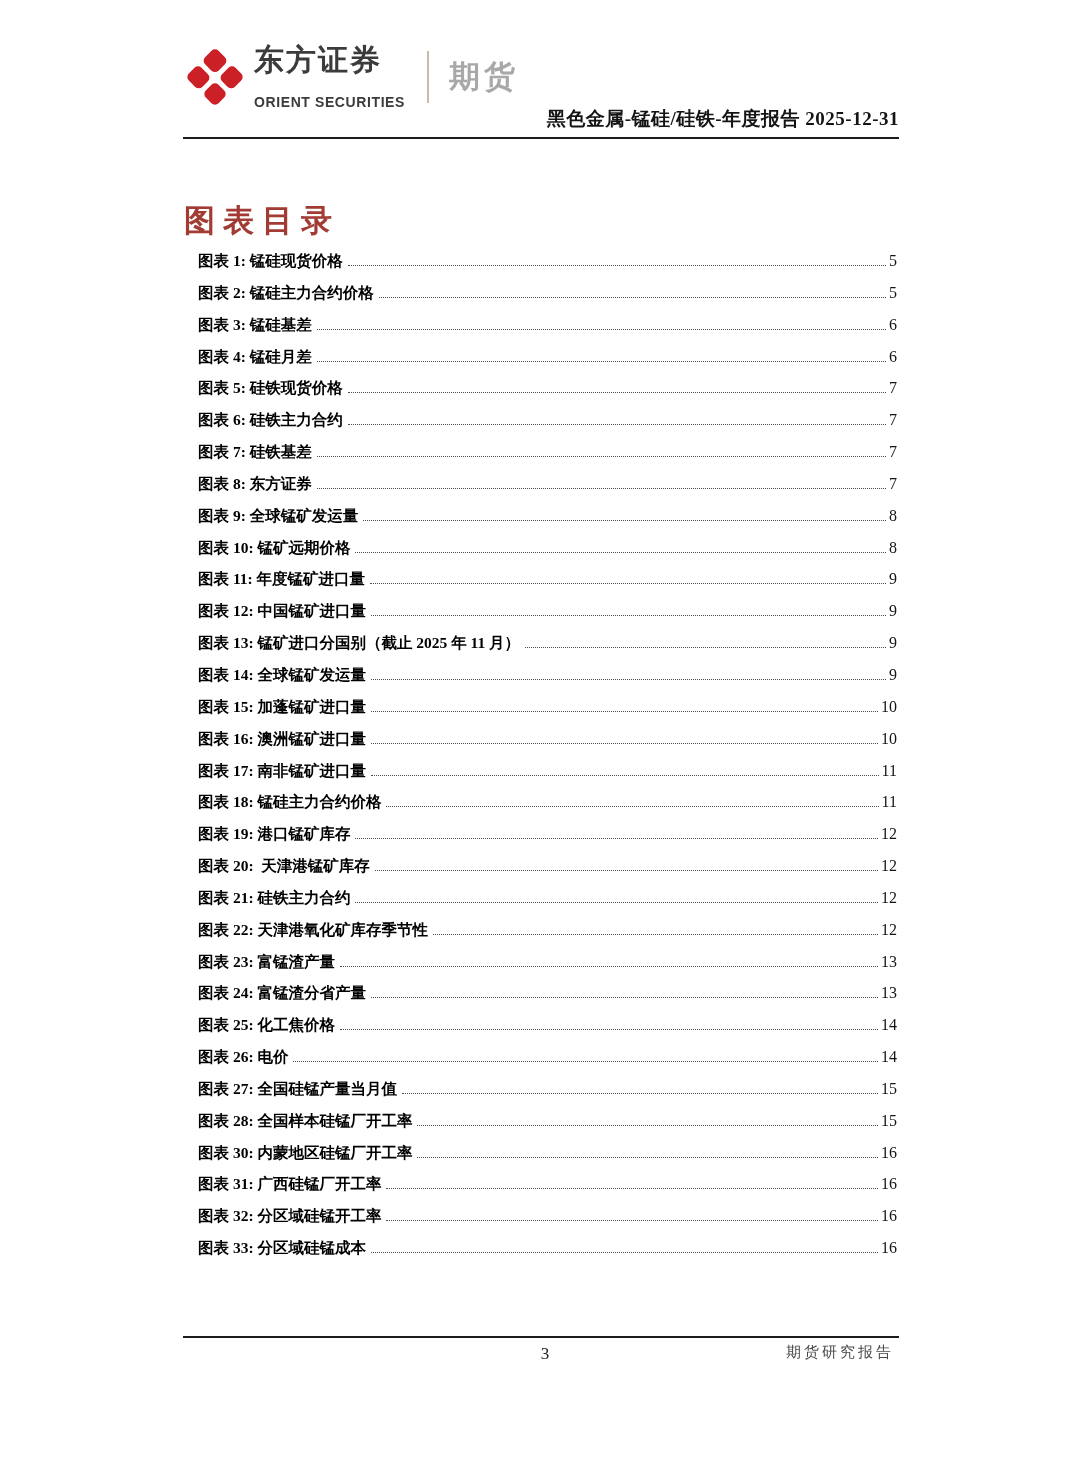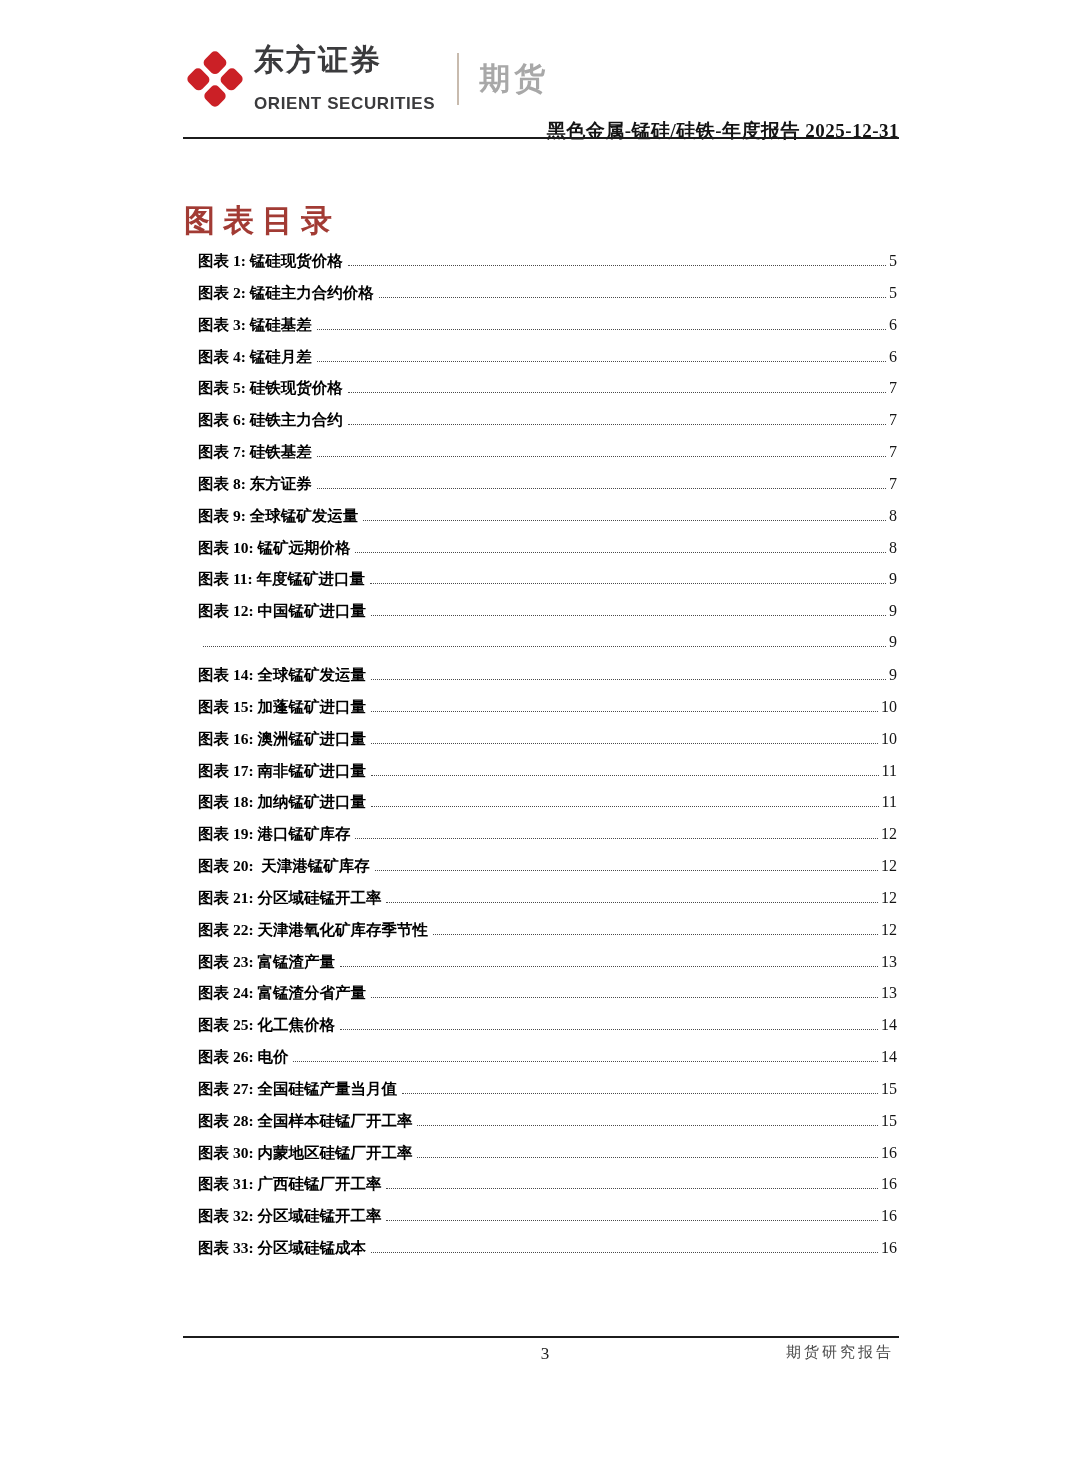--- a/index.html
+++ b/index.html
@@ -42,21 +42,21 @@
   .brand-text { margin-left: 8px; }
   .brand-cn {
     font-size: 30px;
     font-weight: 700;
     color: #3b3b3d;
     letter-spacing: 2px;
     line-height: 1.05;
     font-family: "Liberation Sans", "DejaVu Sans", sans-serif;
   }
   .brand-en {
-    font-size: 17px;
+    font-size: 14px;
     font-weight: 700;
     color: #3b3b3d;
     letter-spacing: 0.6px;
     margin-top: 18px;
     font-family: "Liberation Sans", "DejaVu Sans", sans-serif;
   }
   .brand-divider {
     width: 2px;
     height: 52px;
     background: #c8bbae;
@@ -72,21 +72,20 @@
 
   .doc-title {
     position: absolute;
     top: 106px;
     right: 73px;
     font-size: 19px;
     font-weight: 700;
     color: #141414;
     letter-spacing: 0.5px;
     text-align: center;
-    margin-top: 12px;
   }
   .header-rule {
     position: absolute;
     top: 137px;
     left: 75px;
     right: 73px;
     border-top: 2.5px solid #1c1c1c;
   }
 
   
@@ -253,20 +252,21 @@
     <span class="toc-page">9</span>
   </div>
 
   <div class="toc-row">
     <span class="toc-label">图表 12: 中国锰矿进口量</span>
     <span class="toc-leader"></span>
     <span class="toc-page">9</span>
   </div>
 
   <div class="toc-row">
+    <span class="toc-label">图表 13: 锰矿进口分国别（截止 2025 年 11 月）</span>
     <span class="toc-leader"></span>
     <span class="toc-page">9</span>
   </div>
 
   <div class="toc-row">
     <span class="toc-label">图表 14: 全球锰矿发运量</span>
     <span class="toc-leader"></span>
     <span class="toc-page">9</span>
   </div>
 
@@ -282,39 +282,39 @@
     <span class="toc-page">10</span>
   </div>
 
   <div class="toc-row">
     <span class="toc-label">图表 17: 南非锰矿进口量</span>
     <span class="toc-leader"></span>
     <span class="toc-page">11</span>
   </div>
 
   <div class="toc-row">
-    <span class="toc-label">图表 18: 加纳锰矿进口量</span>
+    <span class="toc-label">图表 18: 锰硅主力合约价格</span>
     <span class="toc-leader"></span>
     <span class="toc-page">11</span>
   </div>
 
   <div class="toc-row">
     <span class="toc-label">图表 19: 港口锰矿库存</span>
     <span class="toc-leader"></span>
     <span class="toc-page">12</span>
   </div>
 
   <div class="toc-row">
     <span class="toc-label">图表 20:  天津港锰矿库存</span>
     <span class="toc-leader"></span>
     <span class="toc-page">12</span>
   </div>
 
   <div class="toc-row">
-    <span class="toc-label">图表 21: 分区域硅锰开工率</span>
+    <span class="toc-label">图表 21: 硅铁主力合约</span>
     <span class="toc-leader"></span>
     <span class="toc-page">12</span>
   </div>
 
   <div class="toc-row">
     <span class="toc-label">图表 22: 天津港氧化矿库存季节性</span>
     <span class="toc-leader"></span>
     <span class="toc-page">12</span>
   </div>
 

